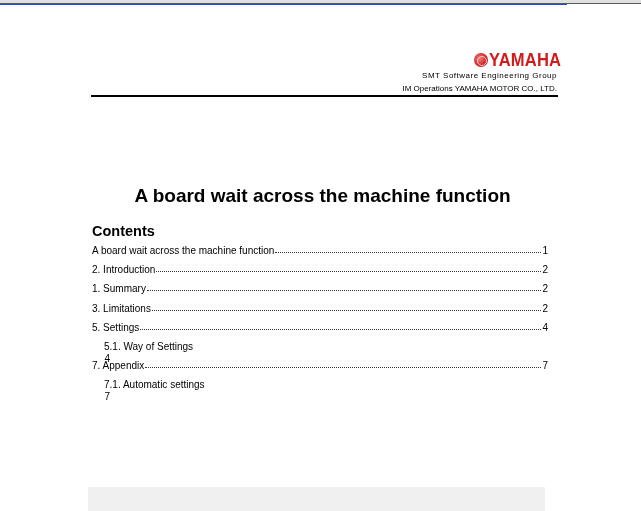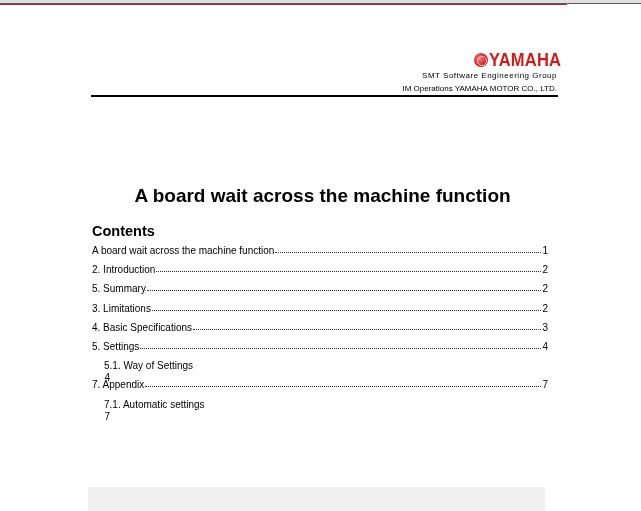--- a/index.html
+++ b/index.html
@@ -4,21 +4,21 @@
   <style>
     * { box-sizing: border-box; margin: 0; padding: 0; }
     html, body {
       width: 641px; height: 511px; overflow: hidden;
       background: #ffffff;
       font-family: "Liberation Sans", sans-serif;
       color: #000;
     }
     .viewer {
       position: relative; width: 567px; height: 511px;
-      background: #be185d;
+      background: #1d4ed8;
     }
     .top-strip {
       position: absolute; left: 0; top: 0; width: 641px; height: 4px;
       background: #e0e0e0;
       border-bottom: 1px solid #5a5a5a;
     }
     .page {
       position: absolute; left: 0; top: 5px; width: 641px; height: 506px;
       background: #ffffff;
     }
@@ -106,33 +106,28 @@
         <span class="toc-label">A board wait across the machine function</span>
         <span class="toc-leader"></span>
         <span class="toc-page">1</span>
       </div>
       <div class="toc-row">
         <span class="toc-label">2. Introduction</span>
         <span class="toc-leader"></span>
         <span class="toc-page">2</span>
       </div>
       <div class="toc-row">
-        <span class="toc-label">5. Summary</span>
+        <span class="toc-label">1. Summary</span>
         <span class="toc-leader"></span>
         <span class="toc-page">2</span>
       </div>
       <div class="toc-row">
         <span class="toc-label">3. Limitations</span>
         <span class="toc-leader"></span>
         <span class="toc-page">2</span>
-      </div>
-      <div class="toc-row">
-        <span class="toc-label">4. Basic Specifications</span>
-        <span class="toc-leader"></span>
-        <span class="toc-page">3</span>
       </div>
       <div class="toc-row">
         <span class="toc-label">5. Settings</span>
         <span class="toc-leader"></span>
         <span class="toc-page">4</span>
       </div>
       <div class="toc-row level-2">
         <span class="toc-label">5.1. Way of Settings</span>
         <span class="toc-leader"></span>
         <span class="toc-page">4</span>

